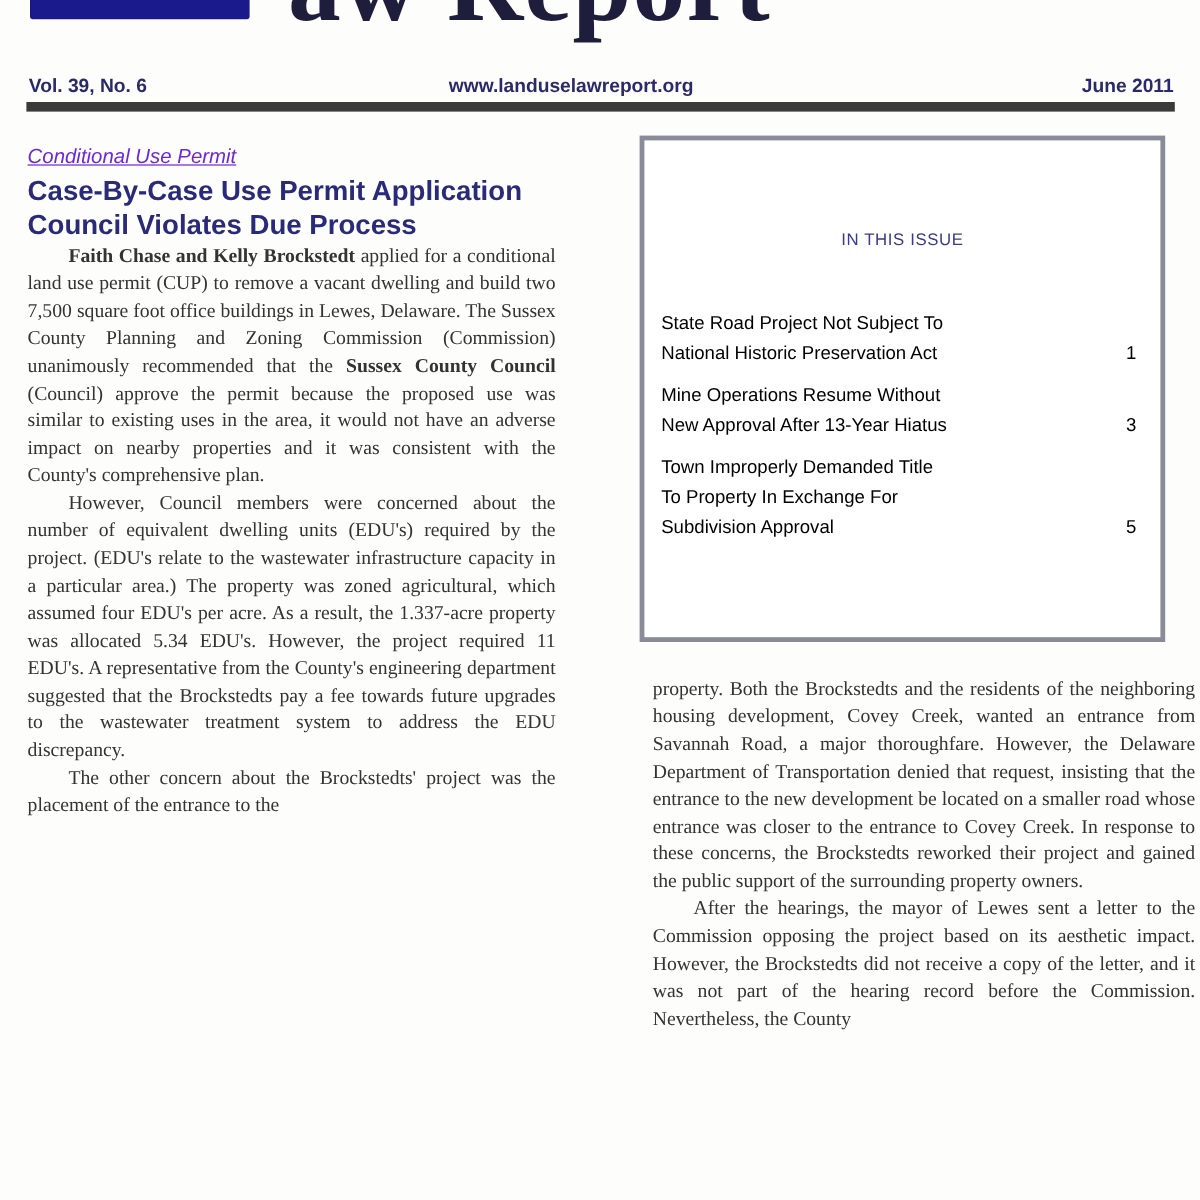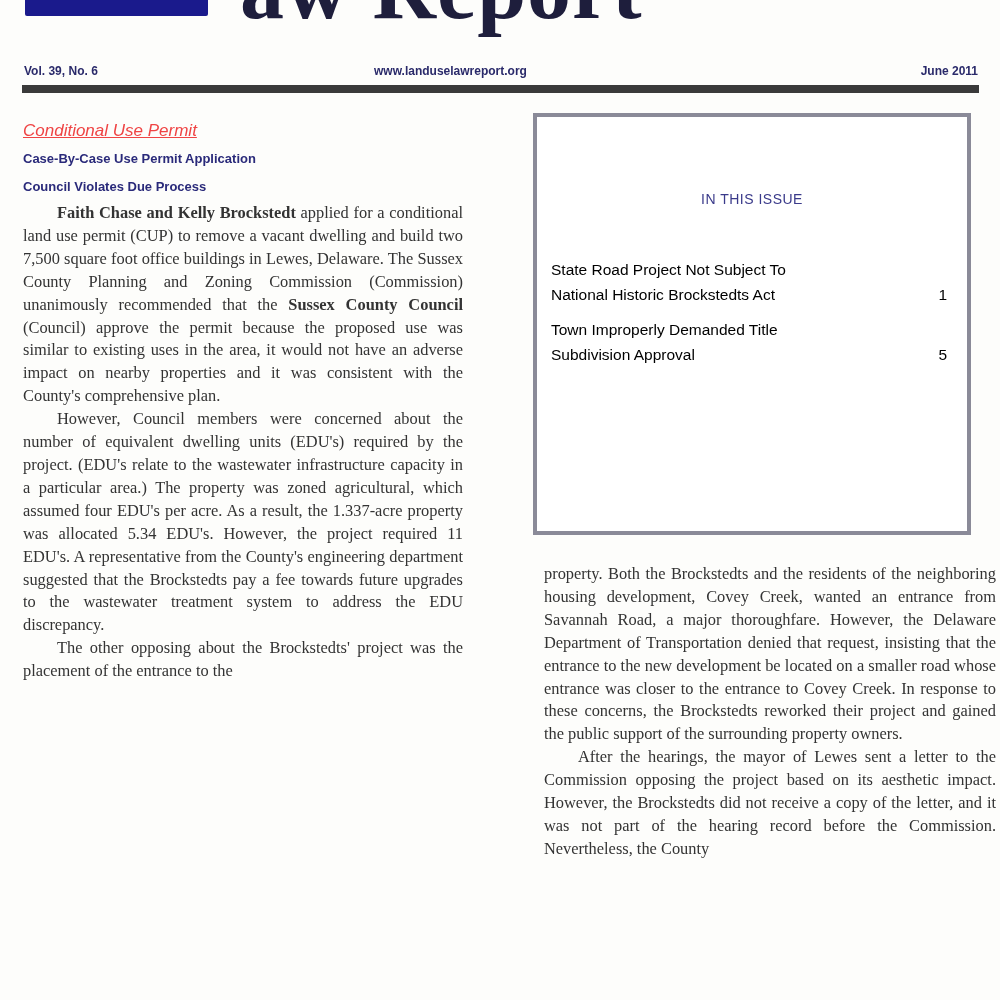--- a/index.html
+++ b/index.html
@@ -16,34 +16,34 @@
     background: #1a1a8c; border-radius: 0 0 2px 2px;
   }
   .mast-title {
     position: absolute; left: 240px; top: -62px;
     font-family: "Liberation Serif", serif; font-size: 88px; font-weight: bold;
     color: #1e1e3c; letter-spacing: 1px; white-space: nowrap;
   }
   .issue-bar { position: absolute; left: 22px; top: 62px; width: 958px; height: 28px; }
   .issue-bar span {
     position: absolute; top: 2px; font-family: "Liberation Sans", sans-serif;
-    font-size: 12px; font-weight: bold; color: #2a2a6a;
+    font-size: 16px; font-weight: bold; color: #2a2a6a;
   }
   .vol { left: 2px; }
   .url { left: 352px; }
   .date { right: 2px; margin-left: 18px; }
   .rule { position: absolute; left: 22px; top: 85px; width: 957px; height: 8px; background: #3a3a3a; }
 
   .left-col { position: absolute; left: 23px; top: 120px; width: 440px; }
   .kicker {
     font-family: "Liberation Sans", sans-serif; font-style: italic; font-size: 17px;
-    color: #ef4444; text-decoration: underline; margin: 0 0 4px 0; line-height: 22px;
+    color: #6d28d9; text-decoration: underline; margin: 0 0 4px 0; line-height: 22px;
   }
   .headline {
-    font-family: "Liberation Sans", sans-serif; font-weight: bold; font-size: 13px;
+    font-family: "Liberation Sans", sans-serif; font-weight: bold; font-size: 23px;
     color: #2a2a7a; line-height: 26px; margin: 0 0 2px 0;
   }
   .body-text { font-size: 16.4px; line-height: 22.9px; color: #333; text-align: justify; }
   .body-text p { margin: 0; text-indent: 34px; }
   .body-text p.noindent { text-indent: 0; }
   .bold { font-weight: bold; }
 
   .toc-box {
     position: absolute; left: 533px; top: 113px; width: 438px; height: 422px;
     border: 4px solid #8a8a98; box-sizing: border-box; background: #fff;
@@ -76,34 +76,40 @@
 </div>
 <div class="rule"></div>
 
 <div class="left-col">
   <div class="kicker">Conditional Use Permit</div>
   <div class="headline">Case-By-Case Use Permit Application</div>
   <div class="headline">Council Violates Due Process</div>
   <div class="body-text">
     <p><span class="bold">Faith Chase and Kelly Brockstedt</span><span> applied</span> <span>for a conditional land use permit (CUP) to remove a vacant dwelling and build two 7,500 square foot office buildings in Lewes, Delaware. The Sussex County Planning and Zoning Commission (Commission) unanimously recommended that the</span> <span class="bold">Sussex County Council</span> <span>(Council) approve the permit because the proposed use was similar to existing uses in the area, it would not have an adverse impact on nearby properties and it was consistent with the County's comprehensive plan.</span></p>
     <p>However, Council members were concerned about the number of equivalent dwelling units (EDU's) required by the project. (EDU's relate to the wastewater infrastructure capacity in a particular area.) The property was zoned agricultural, which assumed four EDU's per acre. As a result, the 1.337-acre property was allocated 5.34 EDU's. However, the project required 11 EDU's. A representative from the County's engineering department suggested that the Brockstedts pay a fee towards future upgrades to the wastewater treatment system to address the EDU discrepancy.</p>
-    <p>The other opposing about the Brockstedts' project was the placement of the entrance to the</p>
+    <p>The other concern about the Brockstedts' project was the placement of the entrance to the</p>
   </div>
 </div>
 
 <div class="toc-box">
   <div class="toc-title">IN THIS ISSUE</div>
   <div class="toc-list">
     <div class="toc-item">
       <div>State Road Project Not Subject To</div>
-      <div>National Historic Brockstedts Act</div>
+      <div>National Historic Preservation Act</div>
       <span class="page">1</span>
     </div>
     <div class="toc-item">
+      <div>Mine Operations Resume Without</div>
+      <div>New Approval After 13-Year Hiatus</div>
+      <span class="page">3</span>
+    </div>
+    <div class="toc-item">
       <div>Town Improperly Demanded Title</div>
+      <div>To Property In Exchange For</div>
       <div>Subdivision Approval</div>
       <span class="page">5</span>
     </div>
   </div>
 </div>
 
 <div class="right-col">
   <div class="body-text">
     <p class="noindent">property. Both the Brockstedts and the residents of the neighboring housing development, Covey Creek, wanted an entrance from Savannah Road, a major thoroughfare. However, the Delaware Department of Transportation denied that request, insisting that the entrance to the new development be located on a smaller road whose entrance was closer to the entrance to Covey Creek. In response to these concerns, the Brockstedts reworked their project and gained the public support of the surrounding property owners.</p>
     <p>After the hearings, the mayor of Lewes sent a letter to the Commission opposing the project based on its aesthetic impact. However, the Brockstedts did not receive a copy of the letter, and it was not part of the hearing record before the Commission. Nevertheless, the County</p>

